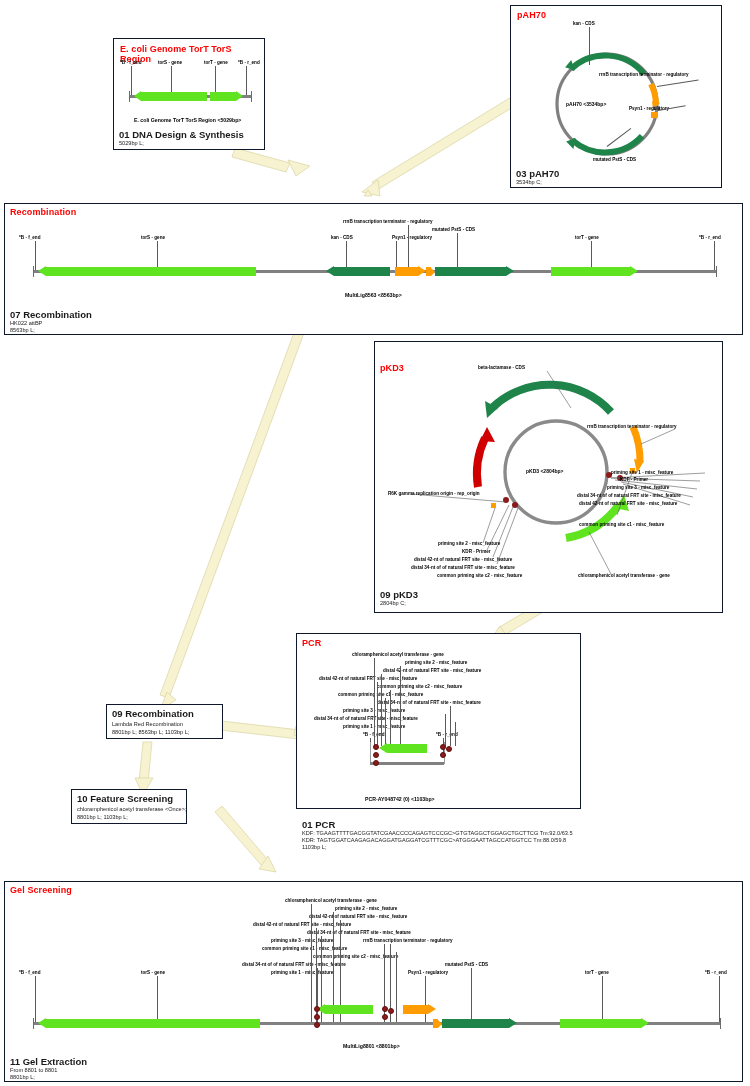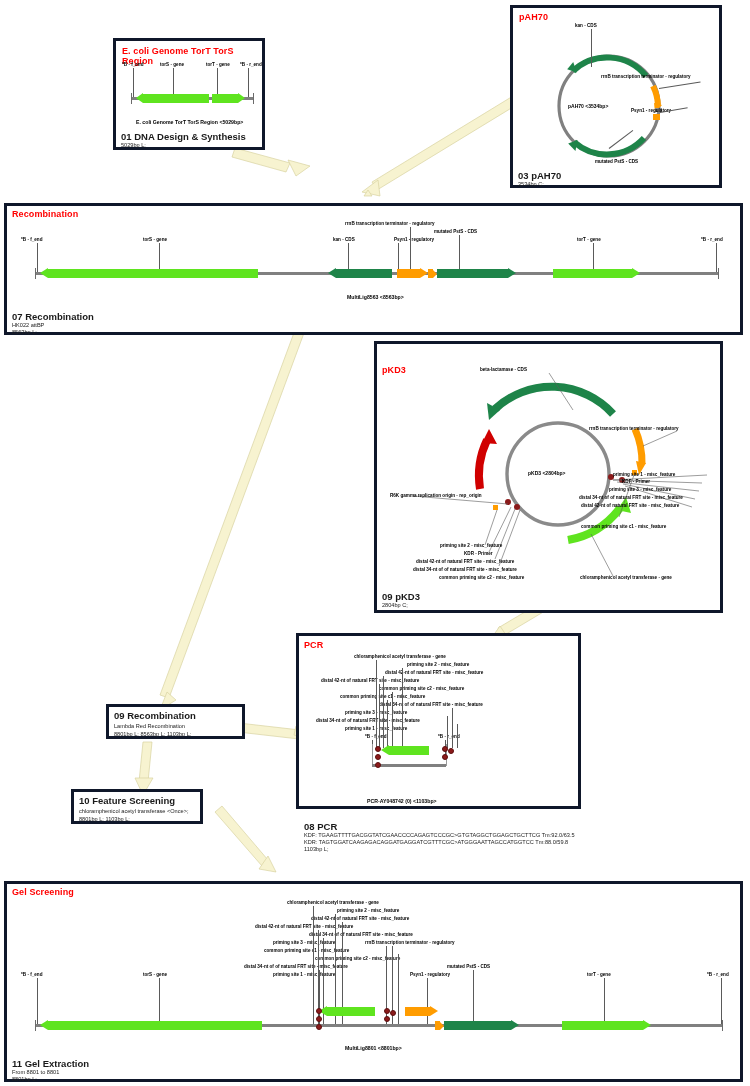--- a/index.html
+++ b/index.html
@@ -1,18 +1,18 @@
 <!DOCTYPE html>
 <html><head>
 <meta charset="utf-8">
 <style>
   html,body{margin:0;padding:0;background:#ffffff;}
   body{width:750px;height:1086px;position:relative;overflow:hidden;
        font-family:"Liberation Sans","DejaVu Sans",sans-serif;color:#000;}
-  .panel{position:absolute;background:#fff;border:3px solid #0f172a;box-sizing:border-box;}
+  .panel{position:absolute;background:#fff;border:1px solid #0f172a;box-sizing:border-box;}
   .panel-title{position:absolute;font-weight:bold;font-size:9px;color:#ff0000;letter-spacing:.1px;}
   .step-title{position:absolute;font-weight:bold;font-size:9.5px;color:#1a1a1a;white-space:nowrap;}
   .step-sub{position:absolute;font-size:5.6px;color:#222;white-space:nowrap;line-height:7px;}
   .feat{position:absolute;font-size:4.6px;color:#000;white-space:nowrap;font-weight:bold;}
   .ctr{position:absolute;font-size:5.2px;font-weight:bold;color:#000;white-space:nowrap;}
   .lead{position:absolute;background:#5a5a5a;width:1px;}
   .leadh{position:absolute;background:#5a5a5a;height:1px;}
   .bb{position:absolute;background:#808080;height:3px;}
   .seq-tick{position:absolute;background:#6b6b6b;width:1px;}
   
@@ -301,33 +301,33 @@
   </div>
   <div class="marker" style="left:76px;top:110px;"></div>
   <div class="marker" style="left:76px;top:118px;"></div>
   <div class="marker" style="left:76px;top:126px;"></div>
   <div class="marker" style="left:143px;top:110px;"></div>
   <div class="marker" style="left:143px;top:118px;"></div>
   <div class="marker" style="left:149px;top:112px;"></div>
 
   <div class="ctr" style="left:68px;top:162px;">PCR-AY048742 (0) &lt;1103bp&gt;</div>
 
-  <div class="step-title" style="left:5px;top:185px;">08 PCR</div>
+  <div class="step-title" style="left:5px;top:185px;">01 PCR</div>
   <div class="step-sub" style="left:5px;top:196px;">KDF: TGAAGTTTTGACGGTATCGAACCCCAGAGTCCCGC&gt;GTGTAGGCTGGAGCTGCTTCG Tm:92.0/63.5</div>
   <div class="step-sub" style="left:5px;top:203px;">KDR: TAGTGGATCAAGAGACAGGATGAGGATCGTTTCGC&gt;ATGGGAATTAGCCATGGTCC Tm:88.0/59.8</div>
   <div class="step-sub" style="left:5px;top:210px;">1103bp L;</div>
 </div>
 
-<div class="panel" style="left:106px;top:704px;width:139px;height:35px;">
+<div class="panel" style="left:106px;top:704px;width:117px;height:35px;">
   <div class="step-title" style="left:5px;top:3px;">09 Recombination</div>
   <div class="step-sub" style="left:5px;top:16px;">Lambda Red Recombination</div>
   <div class="step-sub" style="left:5px;top:24px;">8801bp L; 8563bp L; 1103bp L;</div>
 </div>
 
-<div class="panel" style="left:71px;top:789px;width:132px;height:35px;">
+<div class="panel" style="left:71px;top:789px;width:116px;height:35px;">
   <div class="step-title" style="left:5px;top:3px;">10 Feature Screening</div>
   <div class="step-sub" style="left:5px;top:16px;">chloramphenicol acetyl transferase &lt;Once&gt;;</div>
   <div class="step-sub" style="left:5px;top:24px;">8801bp L; 1103bp L;</div>
 </div>
 
 <div class="panel" style="left:4px;top:881px;width:739px;height:201px;">
   <div class="panel-title" style="left:5px;top:3px;">Gel Screening</div>
 
   <div class="feat" style="left:280px;top:16px;">chloramphenicol acetyl transferase - gene</div>
   <div class="feat" style="left:330px;top:24px;">priming site 2 - misc_feature</div>

